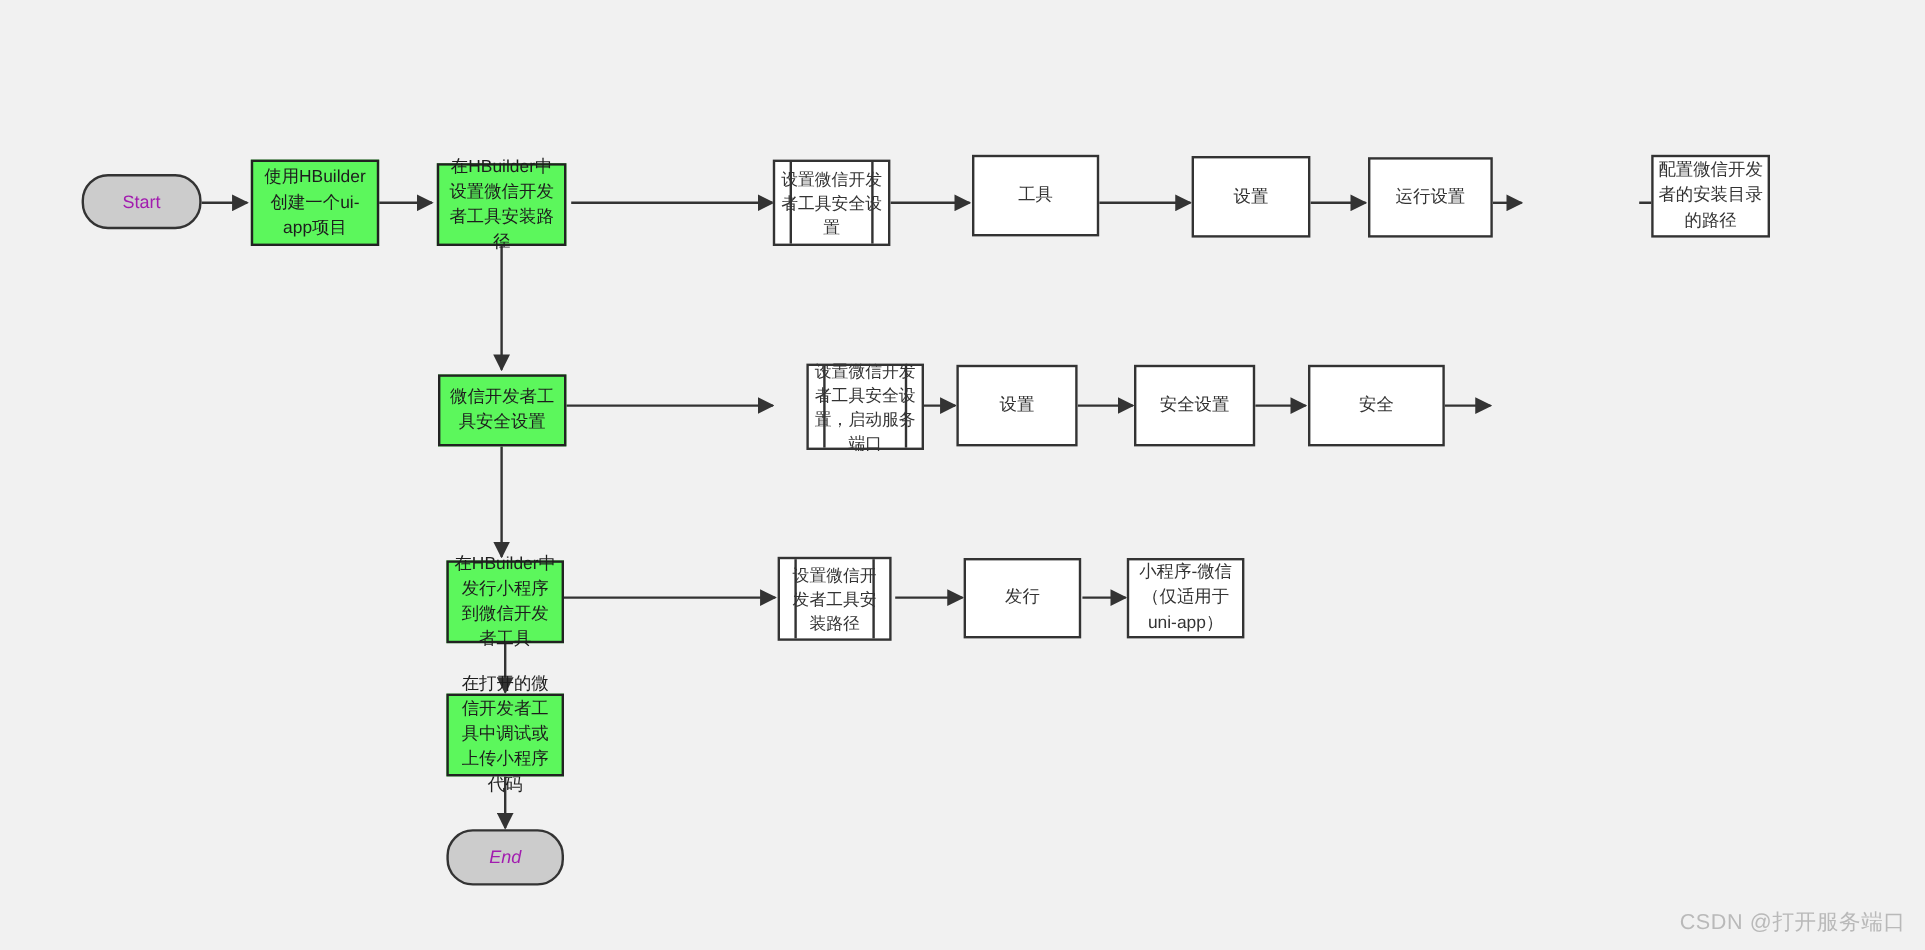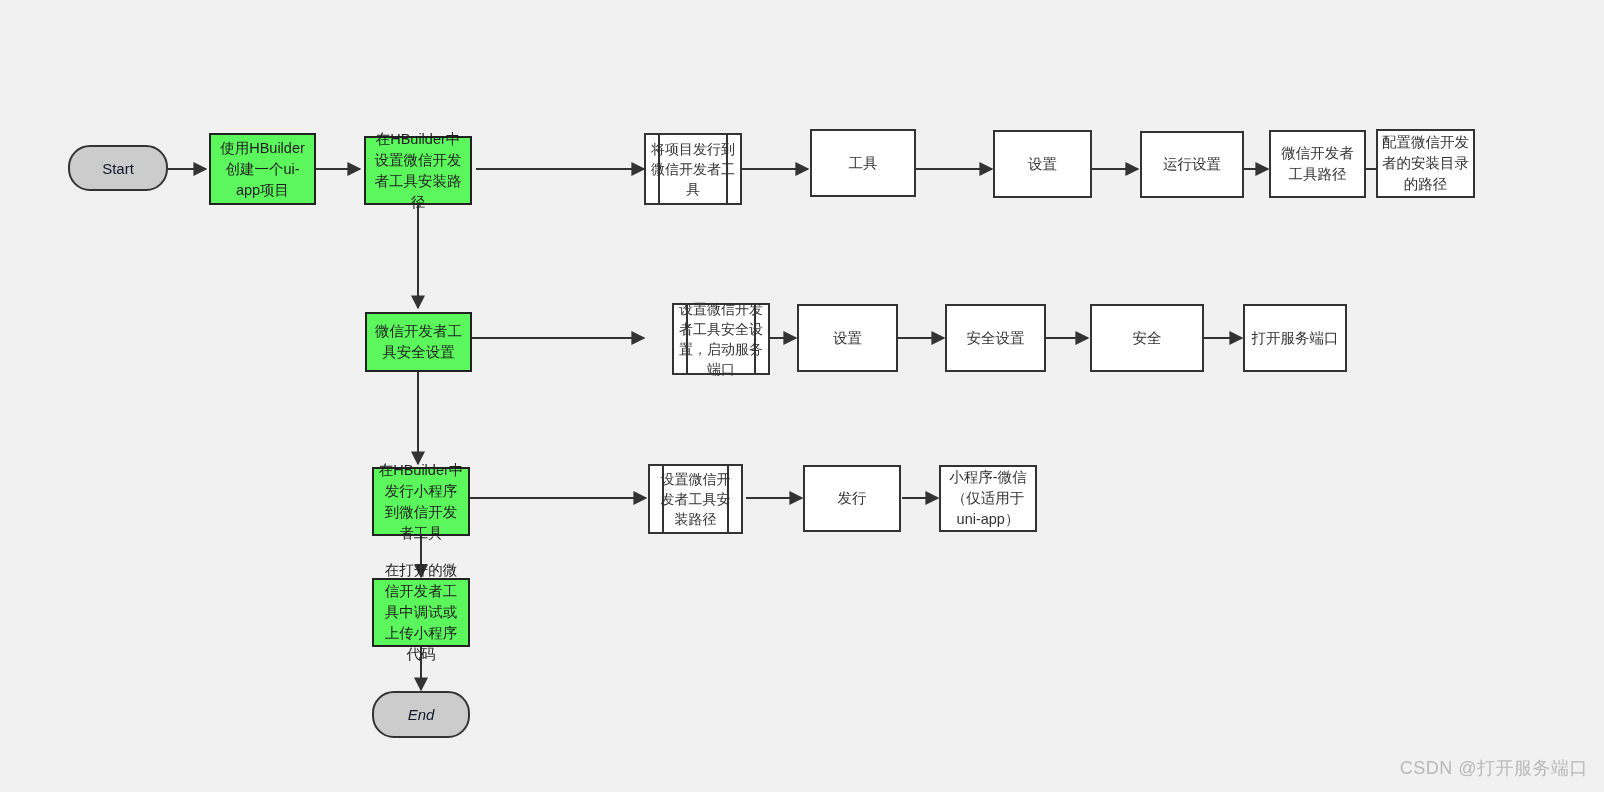--- a/index.html
+++ b/index.html
@@ -42,21 +42,21 @@
   .node .label {
     width: 100%;
     padding: 0 4px;
     box-sizing: border-box;
   }
   
   .terminator {
     background: #cccccc;
     border: 2px solid #333333;
     border-radius: 22px;
-    color: #0f172a;
+    color: #a21caf;
     font-size: 15px;
   }
   
   .process {
     background: #ffffff;
     border: 2px solid #333333;
   }
   
   .process.green {
     background: #5cf75c;
@@ -155,38 +155,35 @@
     <span class="label">使用HBuilder创建一个ui-app项目</span>
   </div>
 
   <div class="node process green overflow" style="left:364px; top:136px; width:108px; height:69px;">
     <span class="label">在HBuilder中设置微信开发者工具安装路径</span>
   </div>
 
   <div class="node subroutine" style="left:644px; top:133px; width:98px; height:72px;">
     <span class="inner-left"></span>
     <span class="inner-right"></span>
-    <span class="label">将项目发行到微信开发者工具</span>
+    <span class="label">设置微信开发者工具安全设置</span>
   </div>
 
   <div class="node process" style="left:810px; top:129px; width:106px; height:68px;">
     <span class="label">工具</span>
   </div>
 
   <div class="node process" style="left:993px; top:130px; width:99px; height:68px;">
     <span class="label">设置</span>
   </div>
 
   <div class="node process" style="left:1140px; top:131px; width:104px; height:67px;">
     <span class="label">运行设置</span>
   </div>
 
-  <div class="node process" style="left:1269px; top:130px; width:97px; height:68px;">
-    <span class="label">微信开发者工具路径</span>
-  </div>
 
   <div class="node process" style="left:1376px; top:129px; width:99px; height:69px;">
     <span class="label">配置微信开发者的安装目录的路径</span>
   </div>
 
   <div class="node process green" style="left:365px; top:312px; width:107px; height:60px;">
     <span class="label">微信开发者工具安全设置</span>
   </div>
 
   <div class="node subroutine" style="left:644px; top:303px; width:98px; height:72px;margin-left:28px;">
@@ -200,23 +197,20 @@
   </div>
 
   <div class="node process" style="left:945px; top:304px; width:101px; height:68px;">
     <span class="label">安全设置</span>
   </div>
 
   <div class="node process" style="left:1090px; top:304px; width:114px; height:68px;">
     <span class="label">安全</span>
   </div>
 
-  <div class="node process" style="left:1243px; top:304px; width:104px; height:68px;">
-    <span class="label">打开服务端口</span>
-  </div>
 
   <div class="node process green" style="left:372px; top:467px; width:98px; height:69px;">
     <span class="label">在HBuilder中发行小程序到微信开发者工具</span>
   </div>
 
   <div class="node subroutine" style="left:648px; top:464px; width:95px; height:70px;">
     <span class="inner-left"></span>
     <span class="inner-right"></span>
     <span class="label">设置微信开发者工具安装路径</span>
   </div>

